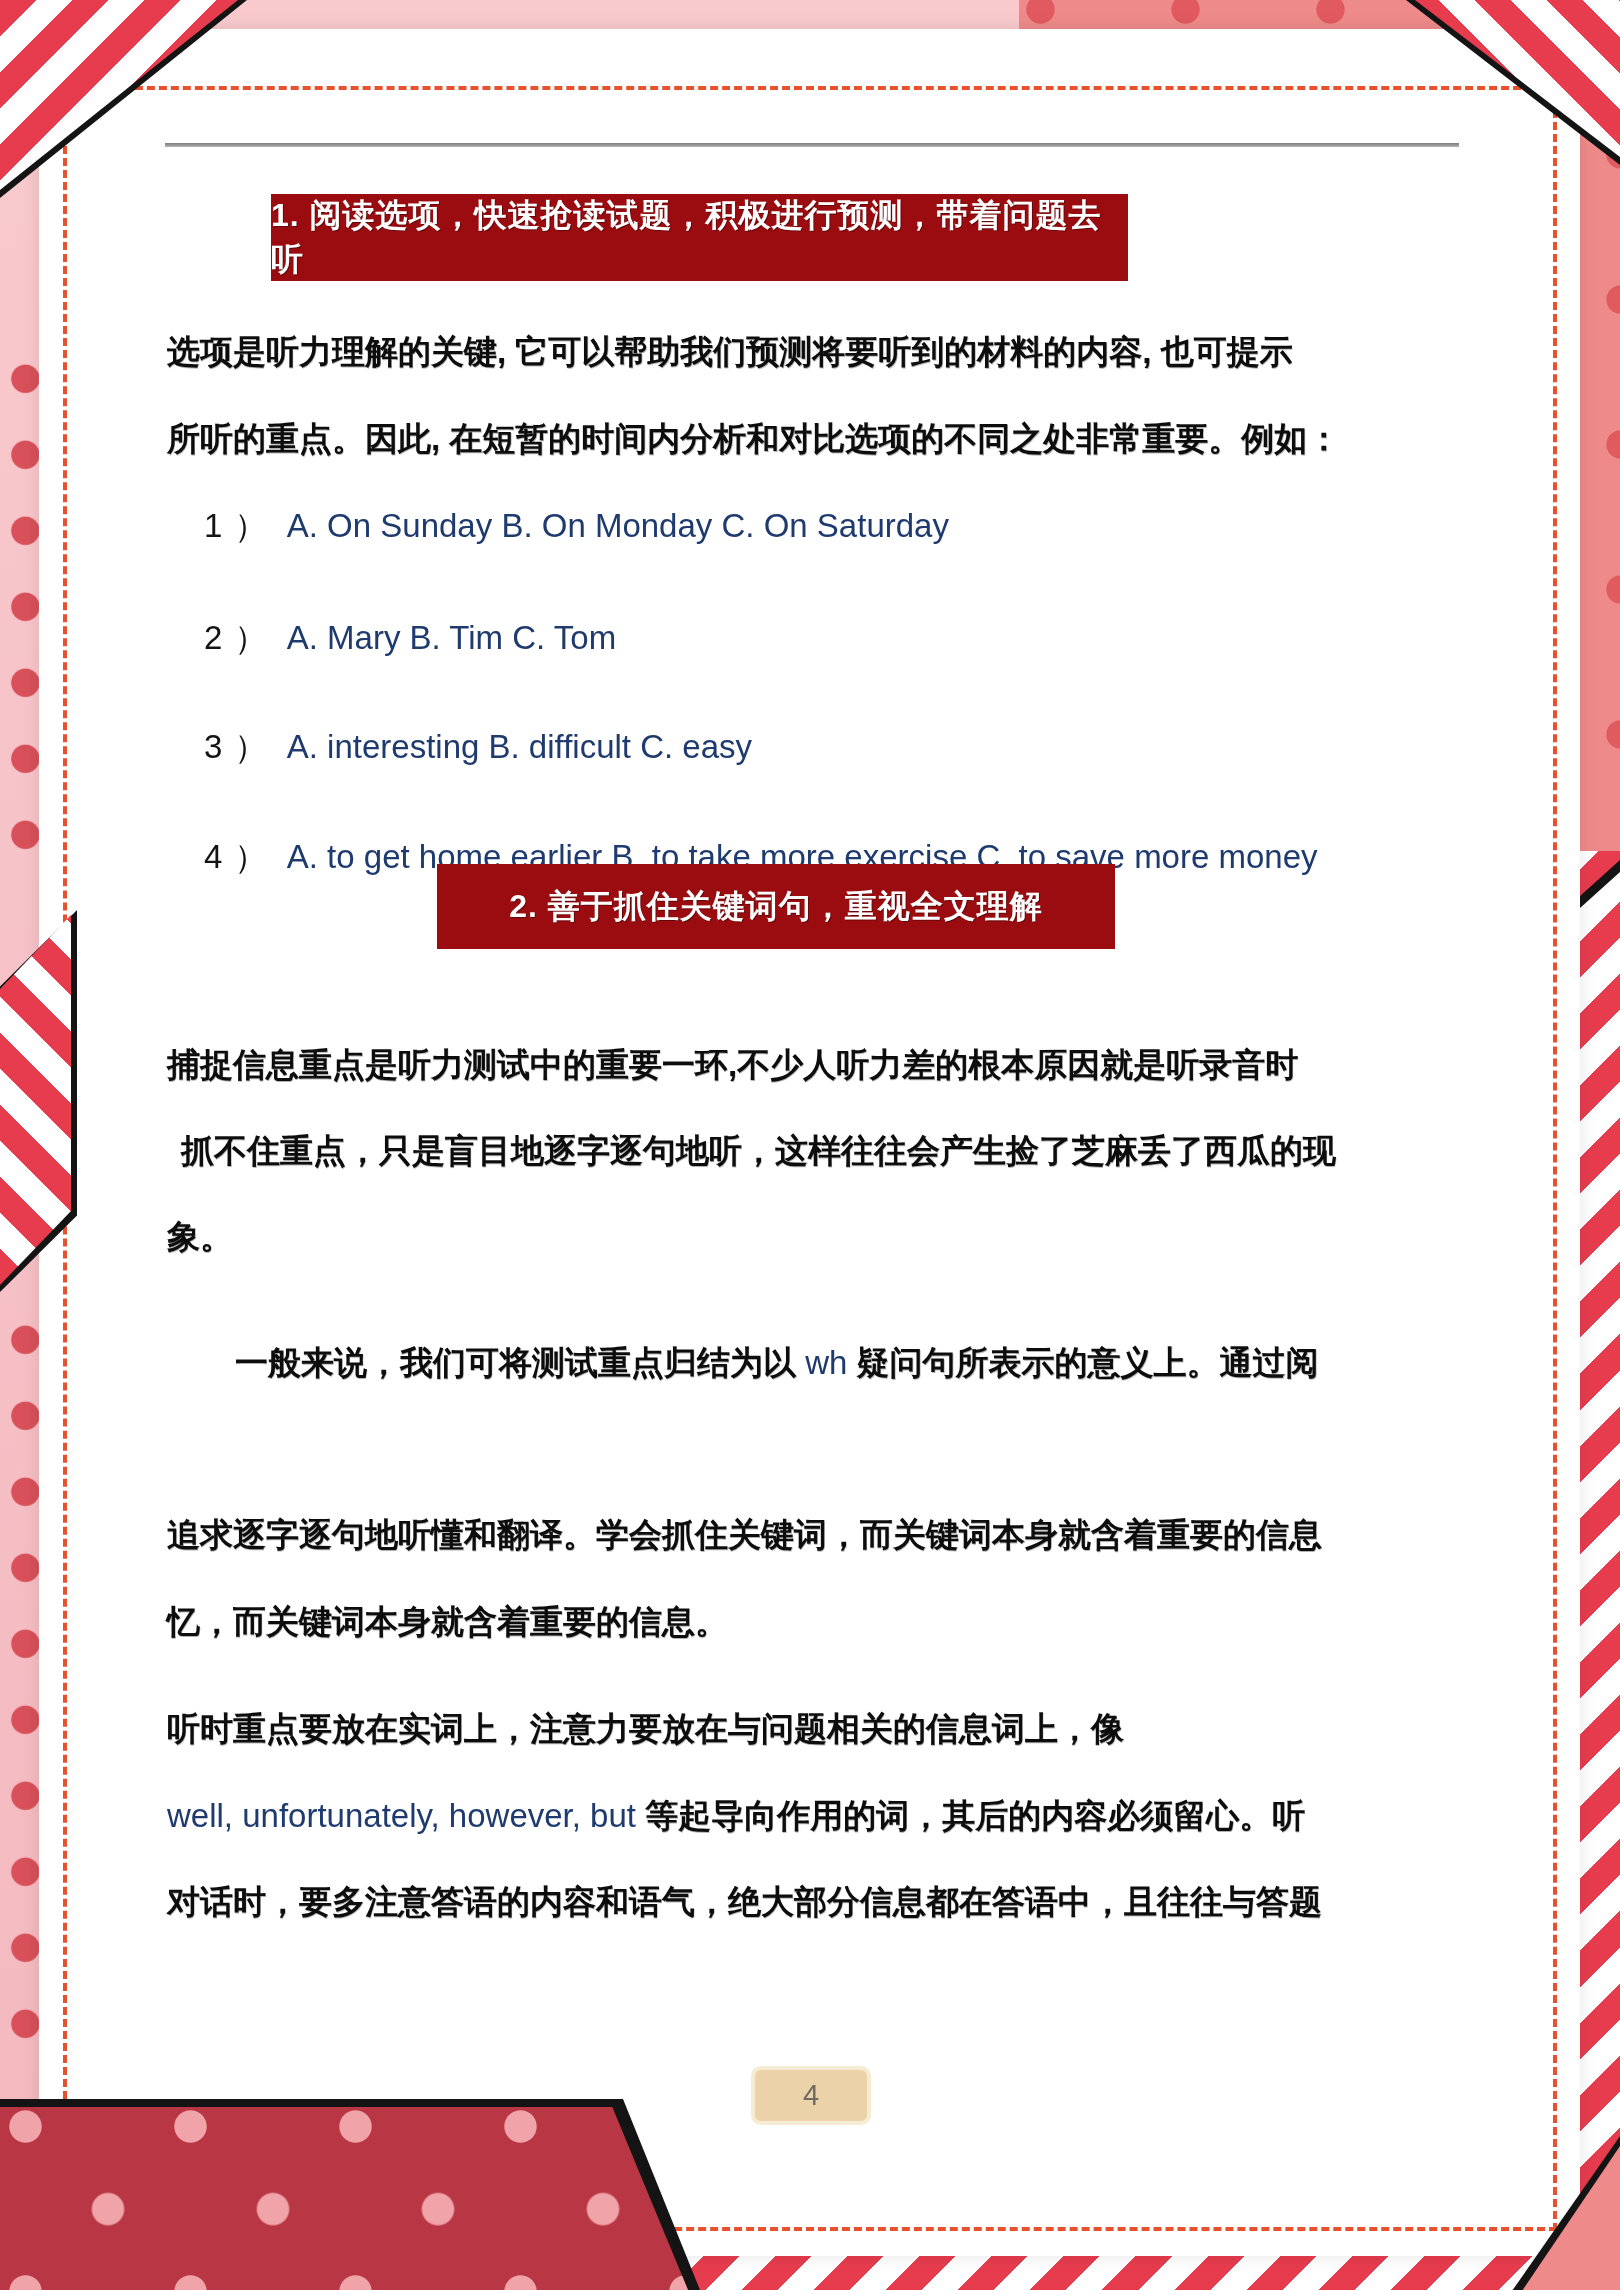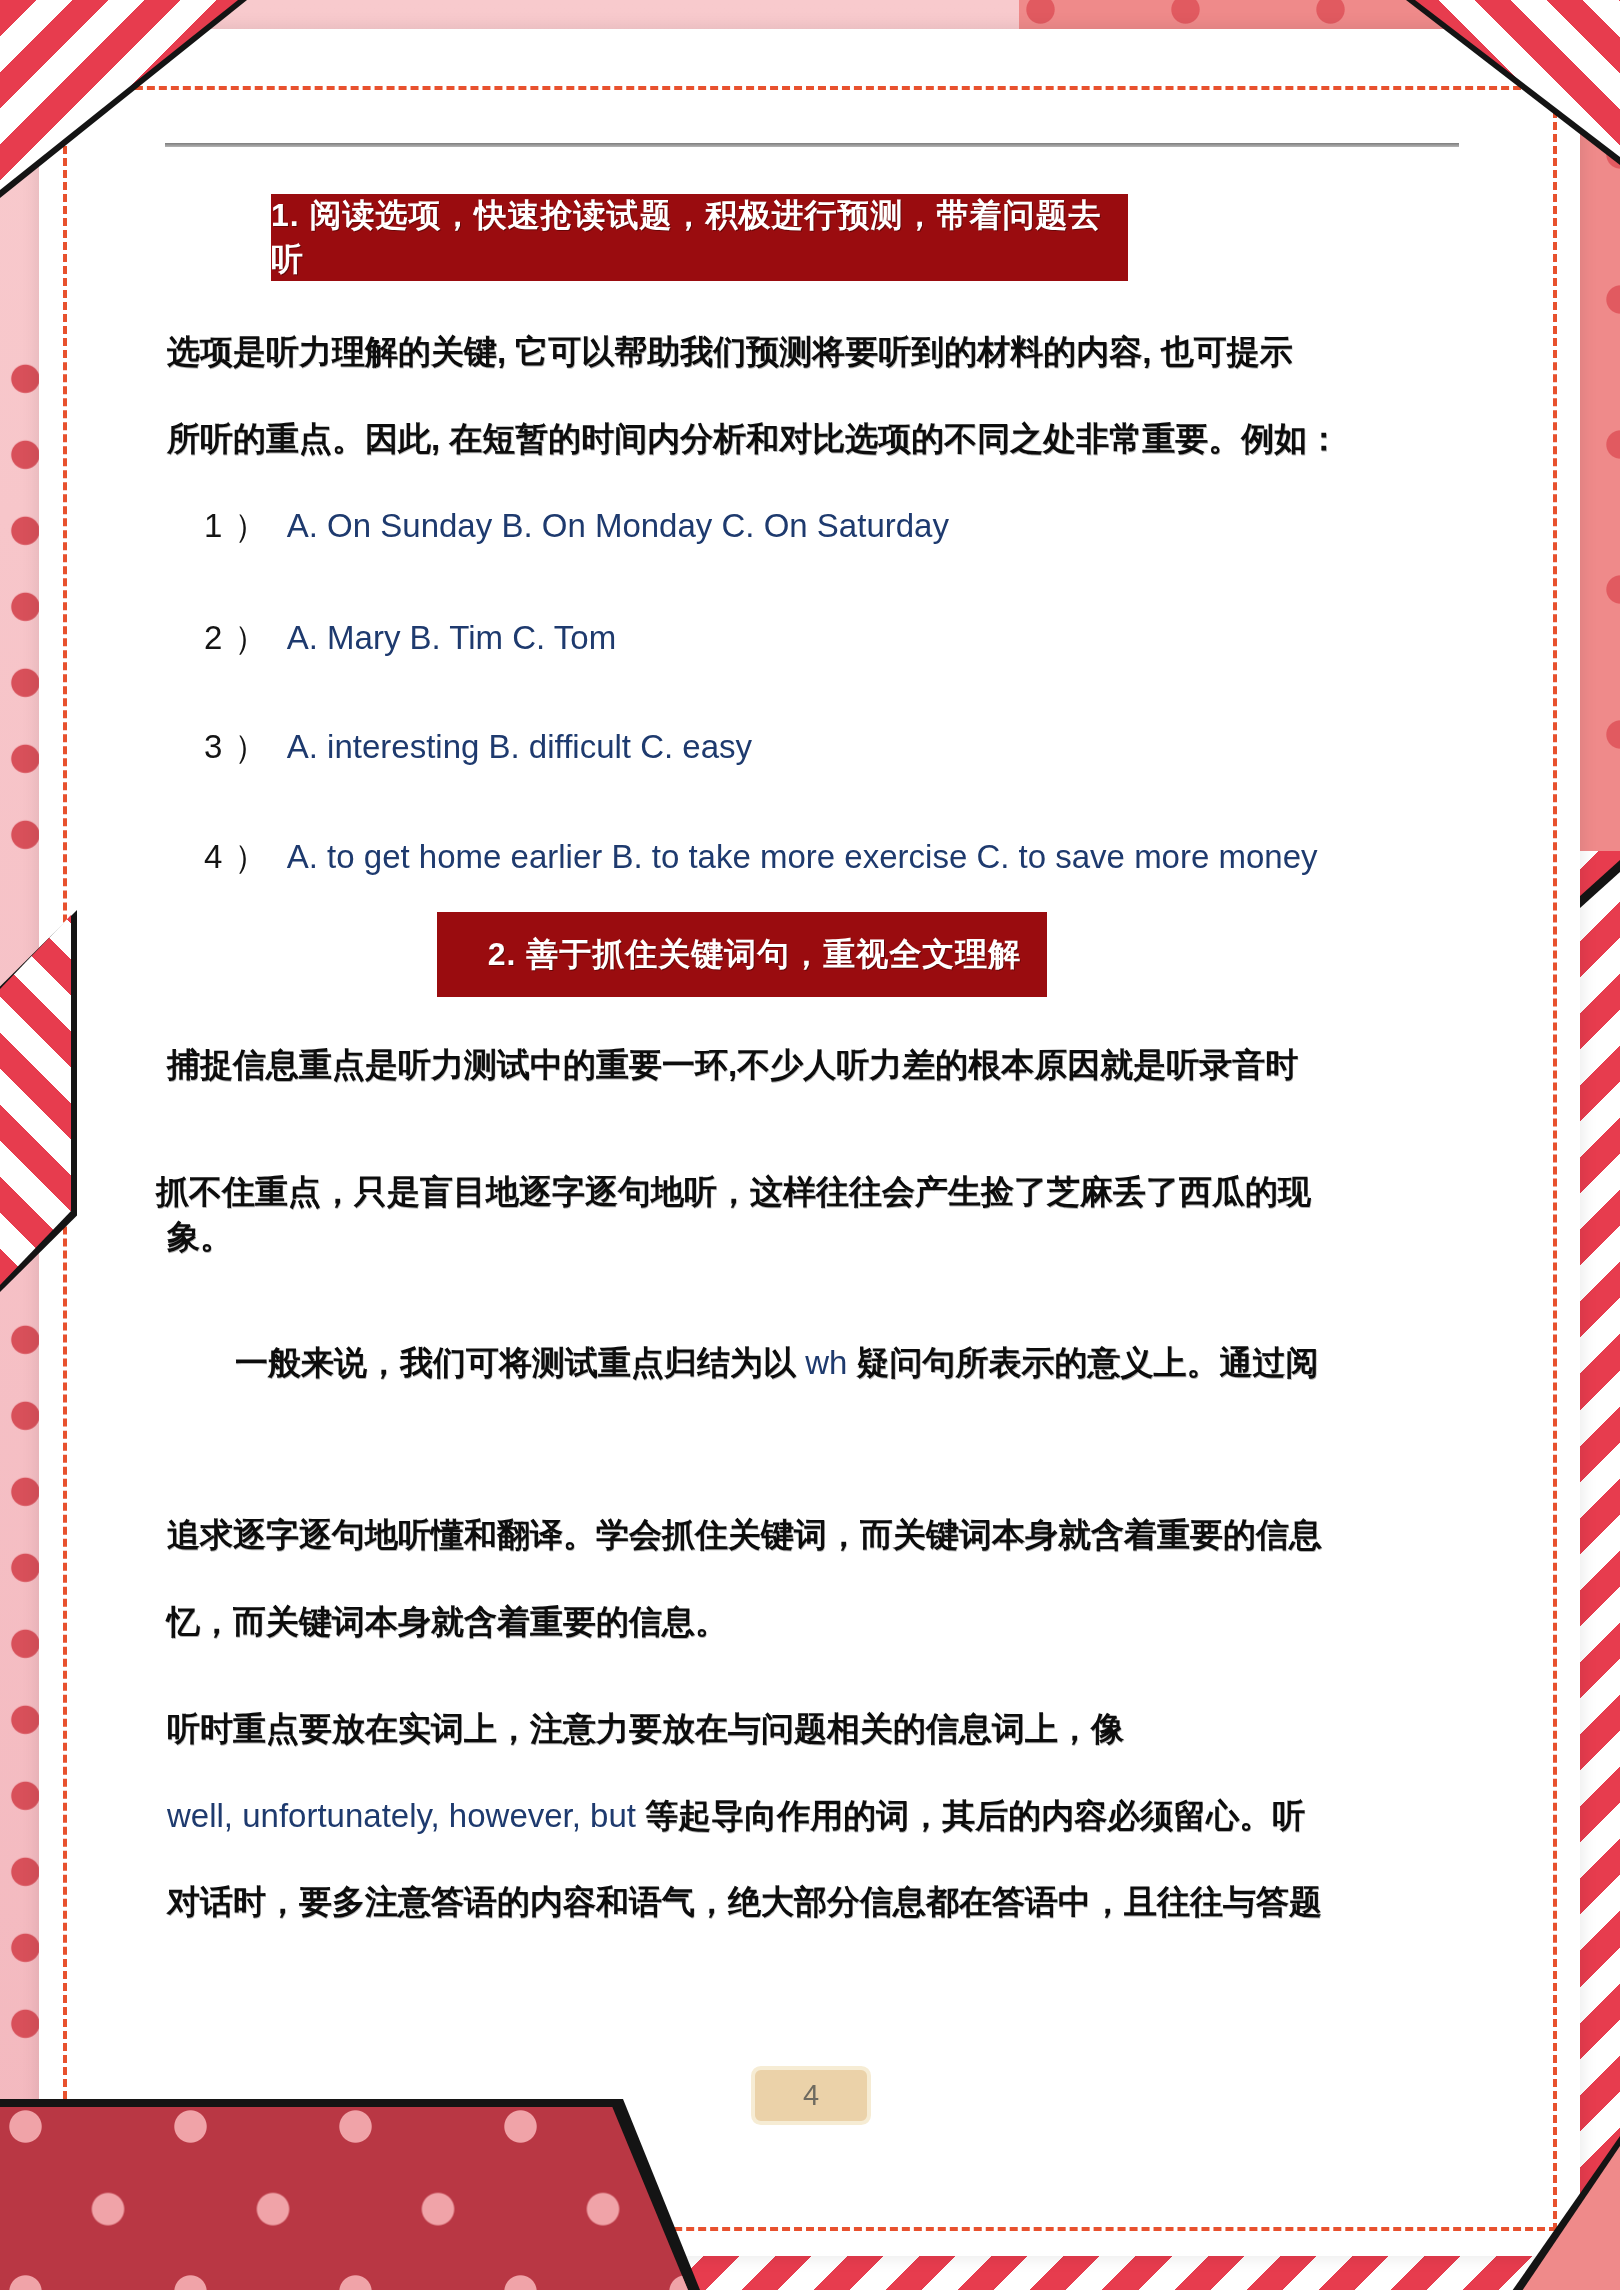--- a/index.html
+++ b/index.html
@@ -32,21 +32,21 @@
         border:4.9px dashed #e8512e;}
 
   
   .content{position:absolute;inset:0;z-index:4;}
   .hr-line{position:absolute;left:165px;top:143px;width:1294px;height:3.9px;
         background:linear-gradient(180deg,#7d7d7d,#b5b5b5);}
   .banner{position:absolute;background:#9a0c0f;color:#ffffff;font-weight:bold;font-size:32px;
         letter-spacing:1px;display:flex;align-items:center;justify-content:center;
         text-shadow:1px 1px 0 rgba(0,0,0,0.35);}
   .banner.b1{left:271px;top:194px;width:857px;height:87px;}
-  .banner.b2{left:437px;top:912px;width:585px;height:85px;padding-left:25px;}
+  .banner.b2{left:437px;top:864px;width:678px;height:85px;}
   .tline{position:absolute;font-size:33px;line-height:43px;color:#0d0d0d;font-weight:bold;
         white-space:nowrap;text-shadow:0.6px 0.6px 0 rgba(0,0,0,0.3);}
   .blue{color:#1e3a6e;font-weight:normal;text-shadow:none;}
   .opt-num{font-weight:normal;text-shadow:none;color:#141414;}
   .opt-paren{font-weight:normal;text-shadow:none;color:#141414;margin:0 19.6px 0 11.8px;}
   .page-num-box{position:absolute;left:751px;top:2066px;width:120px;height:59px;z-index:4;
         background:#ebd2a9;border:4.9px solid #f6ecd4;border-radius:9.8px;box-sizing:border-box;
         display:flex;align-items:center;justify-content:center;
         font-size:29px;color:#6f6b60;}
 
@@ -111,21 +111,21 @@
     <div class="tline" style="left:204px;top:725px;">
       <span class="opt-num">3</span><span class="opt-paren">）</span><span class="blue">A. interesting B. difficult C. easy</span>
     </div>
     <div class="tline" style="left:204px;top:835px;">
       <span class="opt-num">4</span><span class="opt-paren">）</span><span class="blue">A. to get home earlier B. to take more exercise C. to save more money</span>
     </div>
 
     <div class="banner b2">2.  善于抓住关键词句，重视全文理解</div>
 
     <div class="tline" style="left:167px;top:1043px;">捕捉信息重点是听力测试中的重要一环,不少人听力差的根本原因就是听录音时</div>
-    <div class="tline" style="left:156px;top:1129px;margin-top:41px;">抓不住重点，只是盲目地逐字逐句地听，这样往往会产生捡了芝麻丢了西瓜的现</div>
+    <div class="tline" style="left:181px;top:1129px;">抓不住重点，只是盲目地逐字逐句地听，这样往往会产生捡了芝麻丢了西瓜的现</div>
     <div class="tline" style="left:167px;top:1215px;">象。</div>
 
     <div class="tline" style="left:235px;top:1341px;">
       <span>一般来说，我们可将测试重点归结为以 </span><span class="blue">wh</span><span> 疑问句所表示的意义上。通过阅</span>
     </div>
     <div class="tline" style="left:167px;top:1513px;">追求逐字逐句地听懂和翻译。学会抓住关键词，而关键词本身就含着重要的信息</div>
     <div class="tline" style="left:167px;top:1600px;">忆，而关键词本身就含着重要的信息。</div>
 
     <div class="tline" style="left:167px;top:1707px;">听时重点要放在实词上，注意力要放在与问题相关的信息词上，像</div>
     <div class="tline" style="left:167px;top:1794px;">

